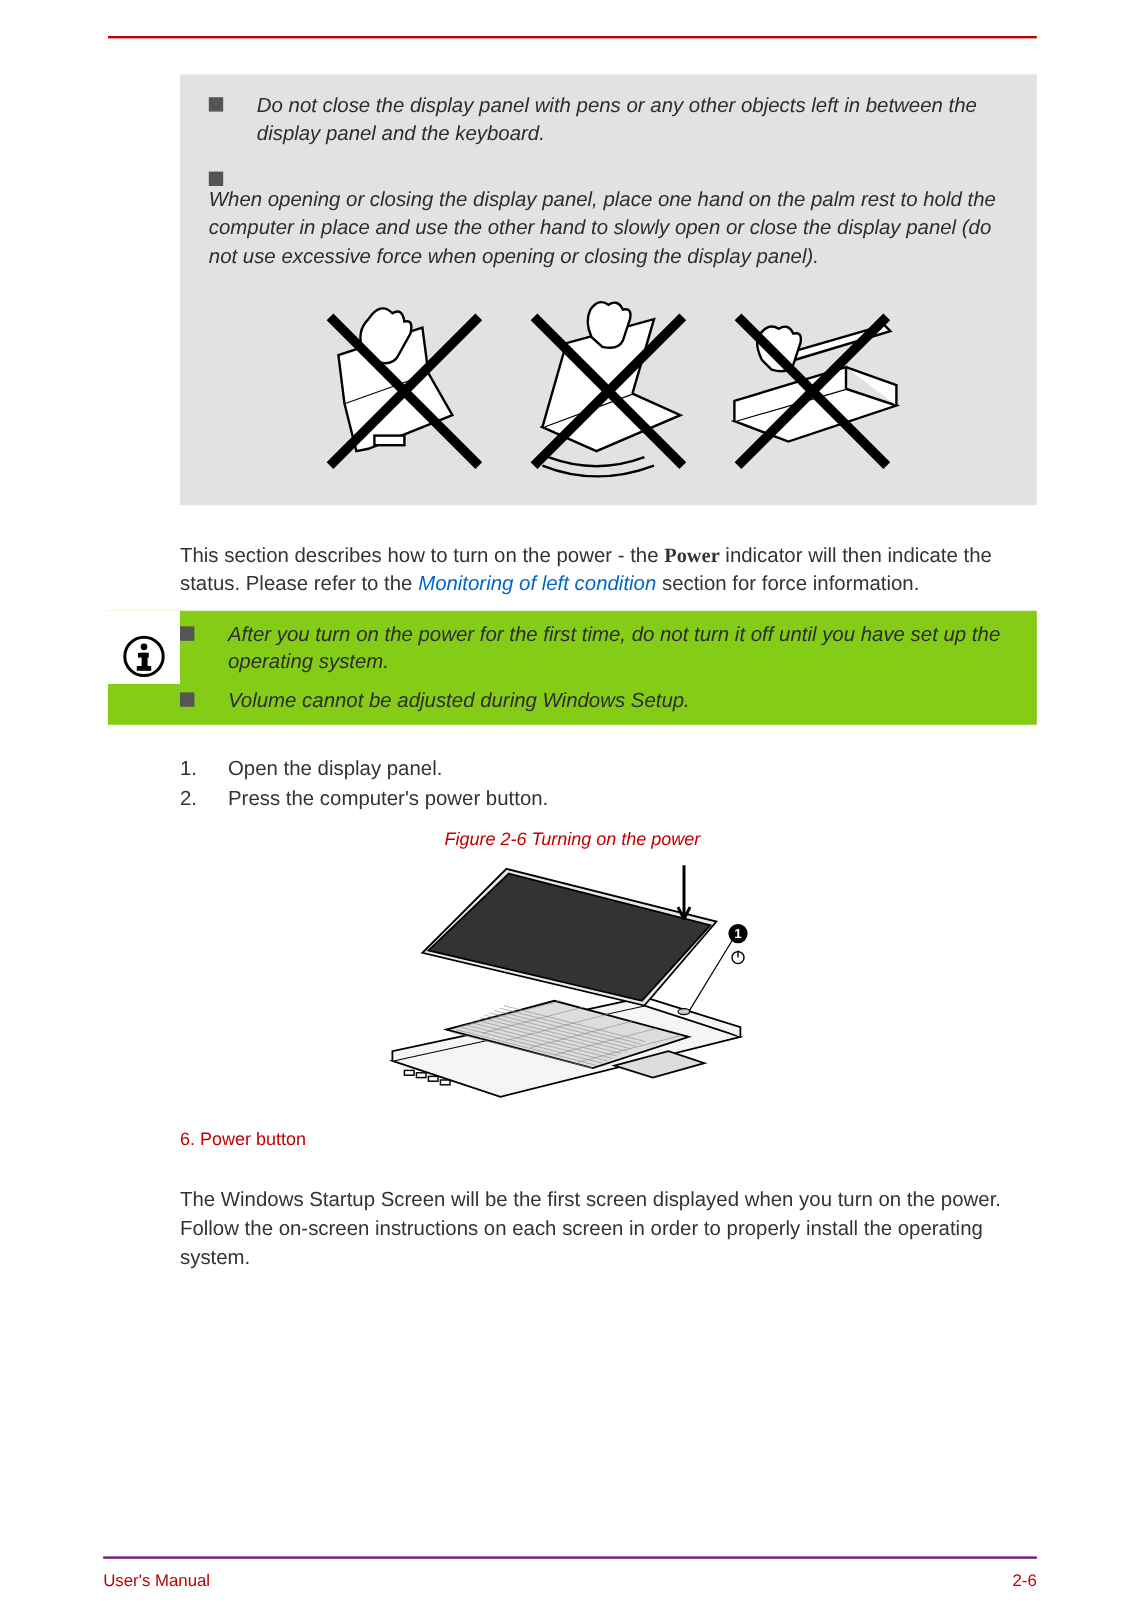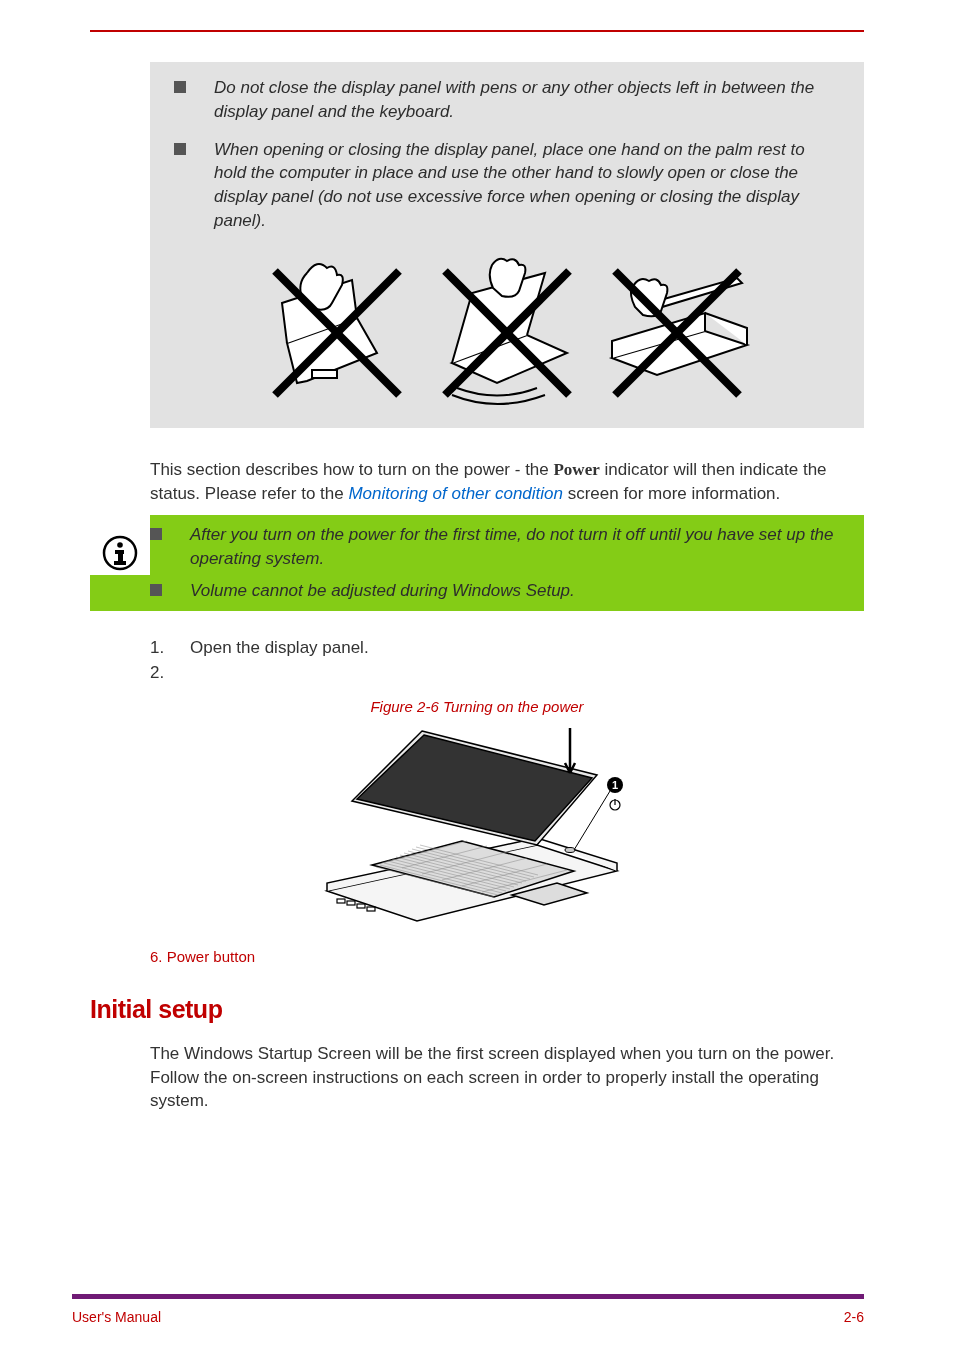--- a/index.html
+++ b/index.html
@@ -37,20 +37,21 @@
       align-items: flex-start;
       margin-bottom: 14px;
       font-style: italic;
       font-size: 17px;
       line-height: 1.4;
       color: #2d2d2d;
       justify-content: space-between;
     }
     .warning-list li:last-child {
       margin-bottom: 0;
+      flex-direction: column;
     }
     .bullet-square {
       width: 12px;
       height: 12px;
       background: #555;
       flex-shrink: 0;
       margin-top: 5px;
       margin-right: 28px;
     }
     .illustration-row {
@@ -162,23 +163,23 @@
     }
     .appearance-note {
       margin-left: 60px;
       font-size: 15px;
       color: #c00000;
       margin-bottom: 30px;
     }
     .footer {
       position: absolute;
       bottom: 20px;
-      left: 72px;
+      left: 86px;
       right: 90px;
-      border-top: 5px solid #701a75;
+      border-top: 2px solid #701a75;
       padding-top: 10px;
       display: flex;
       justify-content: space-between;
       font-size: 14px;
       color: #c00000;
     }
     .info-icon svg {
       width: 36px;
       height: 36px;
     }
@@ -238,21 +239,21 @@
           </g>
           <line x1="18" y1="18" x2="142" y2="142" stroke="#000" stroke-width="8"></line>
           <line x1="142" y1="18" x2="18" y2="142" stroke="#000" stroke-width="8"></line>
         </svg>
       </div>
     </div>
   </div>
 
 
   <p class="body-text">
-    <span>This section describes how to turn on the power - the </span><span class="bold">Power</span><span> indicator will then indicate the status. Please refer to the </span><span class="link">Monitoring of other condition</span><span> screen for more information.</span>
+    <span>This section describes how to turn on the power - the </span><span class="bold">Power</span><span> indicator will then indicate the status. Please refer to the </span><span class="link">Monitoring of left condition</span><span> section for force information.</span>
   </p>
 
   <div class="info-callout">
     <div class="info-icon-col">
       <span class="info-icon">
         <svg viewBox="0 0 36 36">
           <circle cx="18" cy="18" r="16" fill="none" stroke="#000" stroke-width="2.5"></circle>
           <circle cx="18" cy="10" r="2.8" fill="#000"></circle>
           <rect x="13" y="15" width="9" height="4" fill="#000"></rect>
           <rect x="16" y="15" width="5" height="13" fill="#000"></rect>
@@ -274,20 +275,21 @@
     </div>
   </div>
 
   <ol class="numbered">
     <li>
       <span class="num">1.</span>
       <span>Open the display panel.</span>
     </li>
     <li>
       <span class="num">2.</span>
+      <span>Press the computer's power button.</span>
     </li>
   </ol>
 
   <div class="figure-caption">Figure 2-6 Turning on the power</div>
 
   <div class="figure-area">
     <svg width="330" height="205" viewBox="0 0 330 205">
       <g stroke="#000" stroke-width="1.5" fill="#f5f5f5">
         <path d="M 15 168 L 105 198 L 305 148 L 225 122 Z"></path>
         <path d="M 15 168 L 15 160 L 225 115 L 225 122"></path>
@@ -331,21 +333,20 @@
       <g transform="translate(297,76)" stroke="#000" stroke-width="1.2" fill="none">
         <circle cx="6" cy="6" r="5"></circle>
           <line x1="6" y1="0" x2="6" y2="6"></line>
       </g>
     </svg>
   </div>
 
   <div class="caption-label">6. Power button</div>
 
 
-  <h2 class="section-heading">Initial setup</h2>
 
   <p class="body-text">The Windows Startup Screen will be the first screen displayed when you turn on the power. Follow the on-screen instructions on each screen in order to properly install the operating system.</p>
 
   <div class="footer">
     <span>User's Manual</span>
     <span>2-6</span>
   </div>
 </div>
 
 </body></html>

